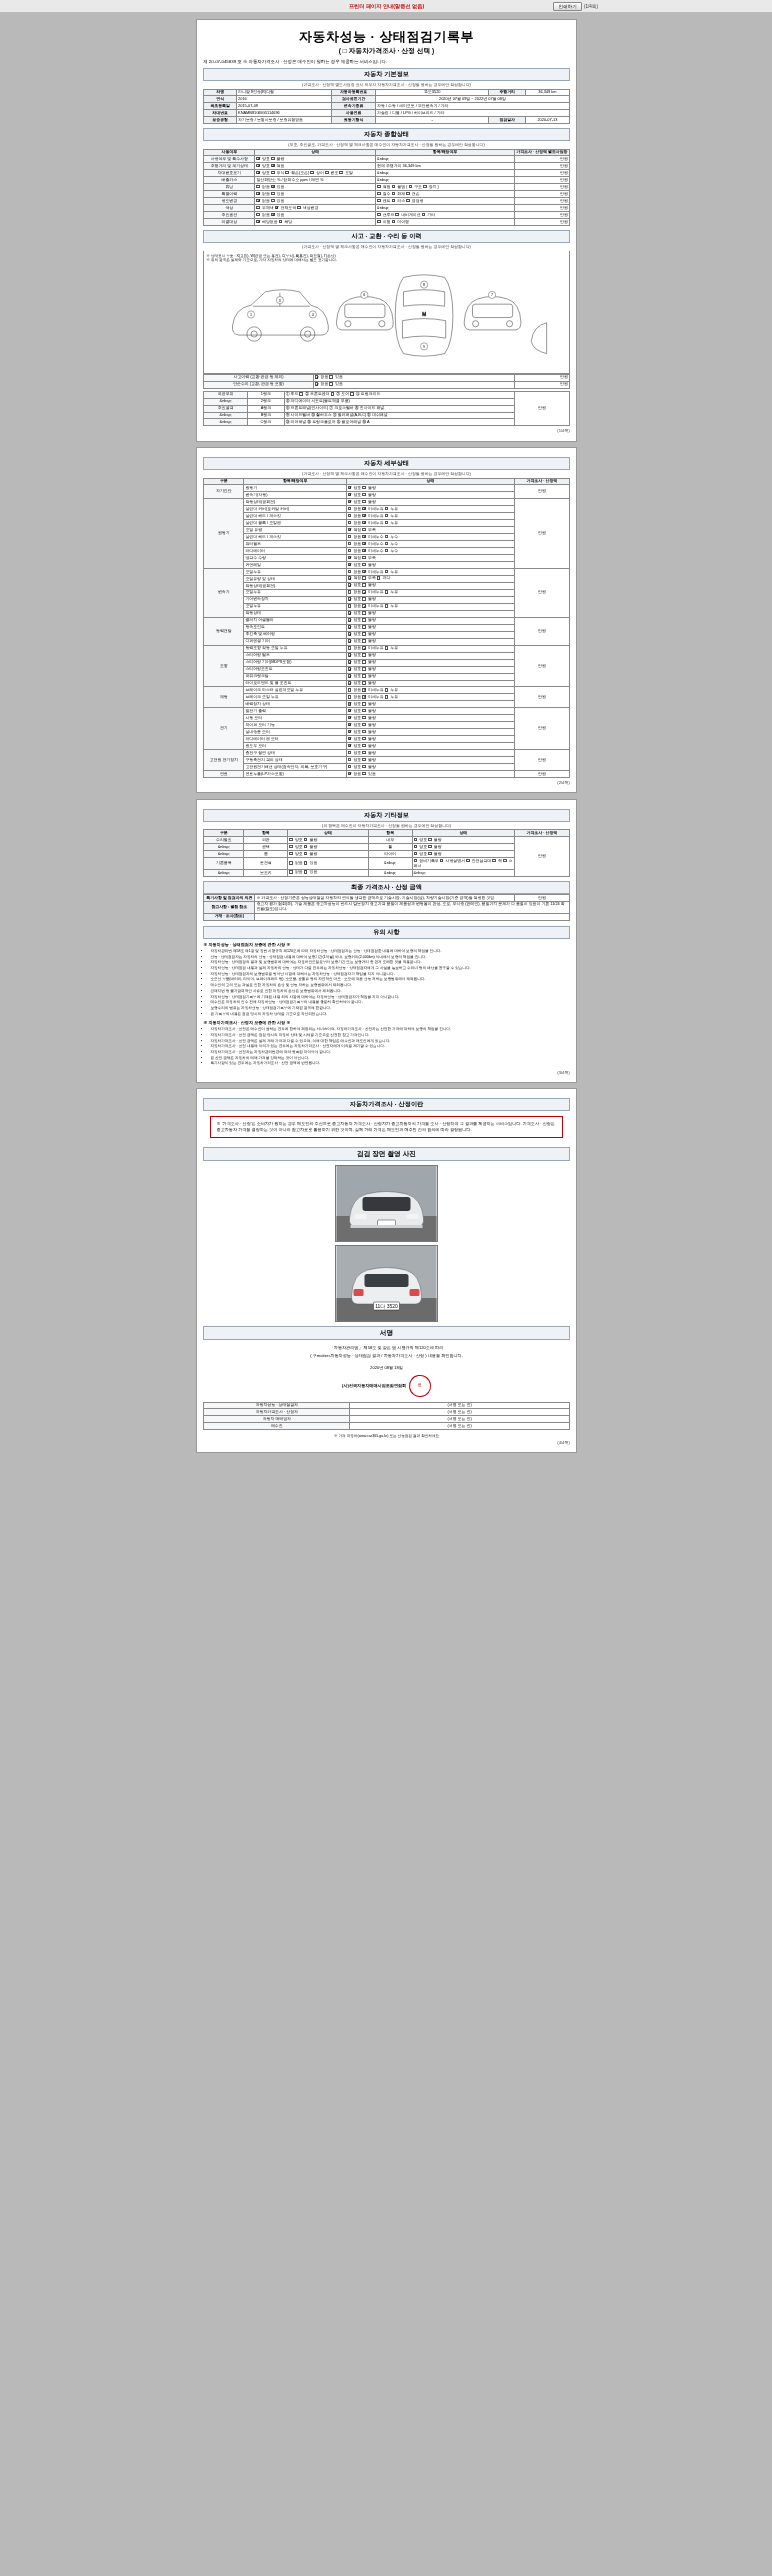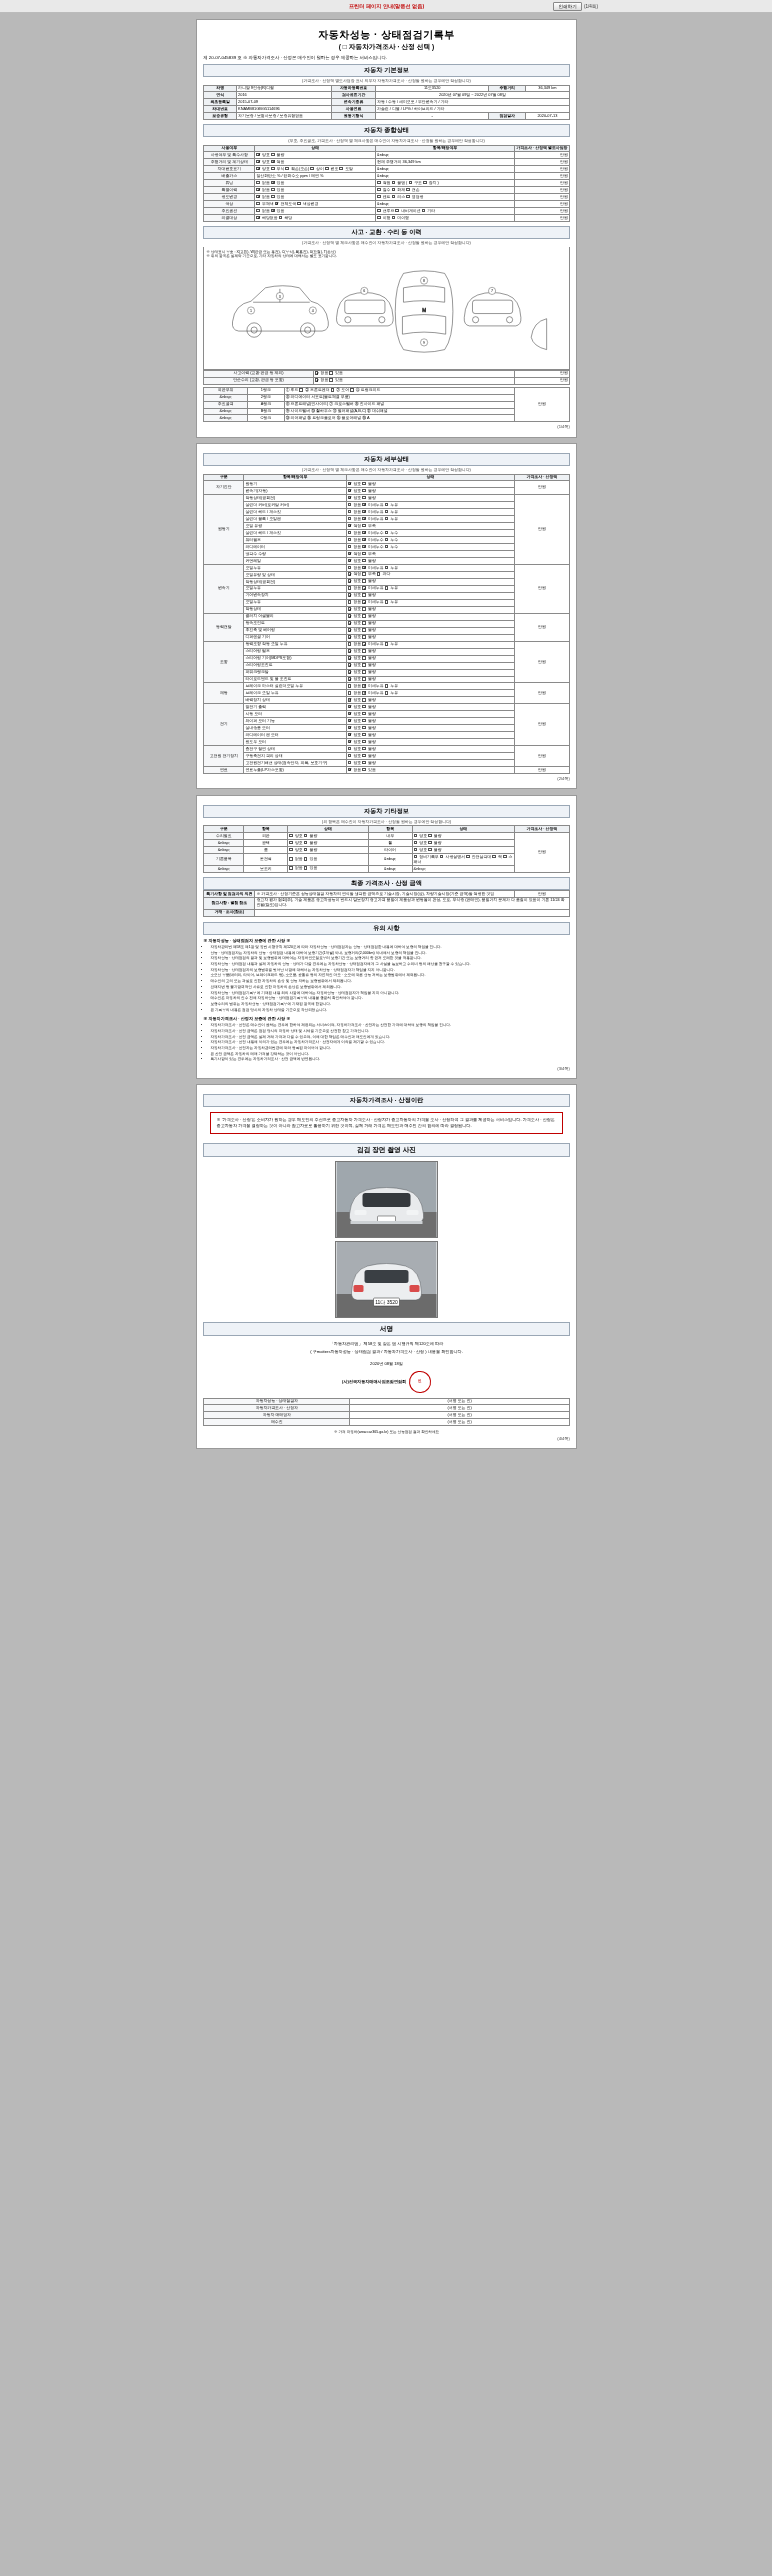--- a/index.html
+++ b/index.html
@@ -22,21 +22,21 @@
     padding:1px 4.1px; border-radius:1px;
   }
   .topbar .pg{ font-size:4.6px; color:#333; }
 
   .page{
     width:381px; margin:5.2px auto; background:#fff; border:0.5px solid #999;
     padding:5.2px 6.2px 7.2px 6.2px; position:relative;
   }
   .pagenum{ text-align:right; font-size:4.1px; color:#444; margin-top:2.1px;}
   h1.title{
-    text-align:center; font-size:10px; font-weight:bold; margin:3.1px 0 1px 0; letter-spacing:0.5px;
+    text-align:center; font-size:13px; font-weight:bold; margin:3.1px 0 1px 0; letter-spacing:0.5px;
   }
   .subtitle{ text-align:center; font-size:6.7px; font-weight:bold; margin:0 0 3.1px 0;}
   .introline{ font-size:4.4px; margin:1.5px 0 3.1px 0;}
   .sect-title{
     text-align:center; font-size:6.2px; font-weight:bold; background:#eef2f7;
     border:0.5px solid #9aa7b5; padding:1px 0; margin:4.1px 0 0 0;
   }
   .sect-note{ text-align:center; font-size:3.9px; padding:1px 0 1.5px 0; color:#333;}
   table.grid{
     width:100%; border-collapse:collapse; table-layout:fixed;

